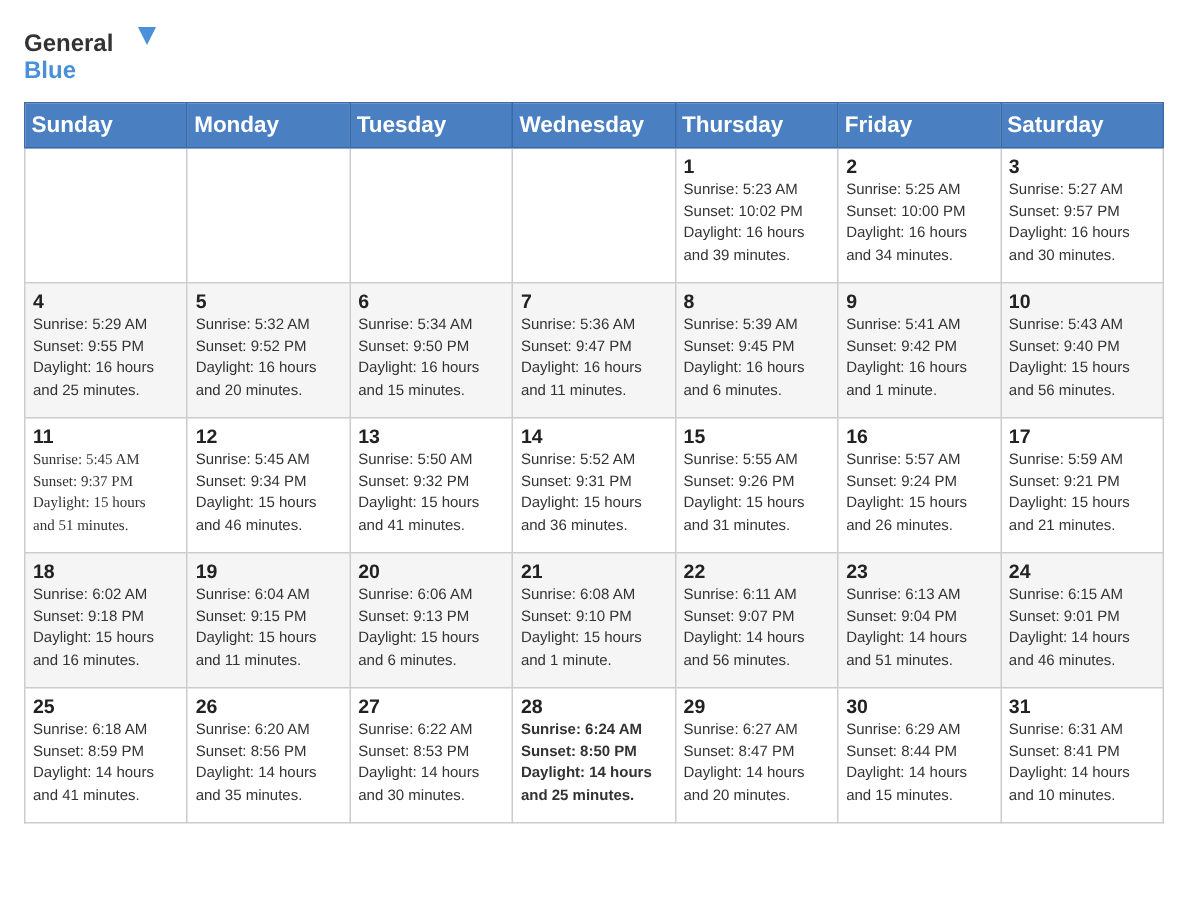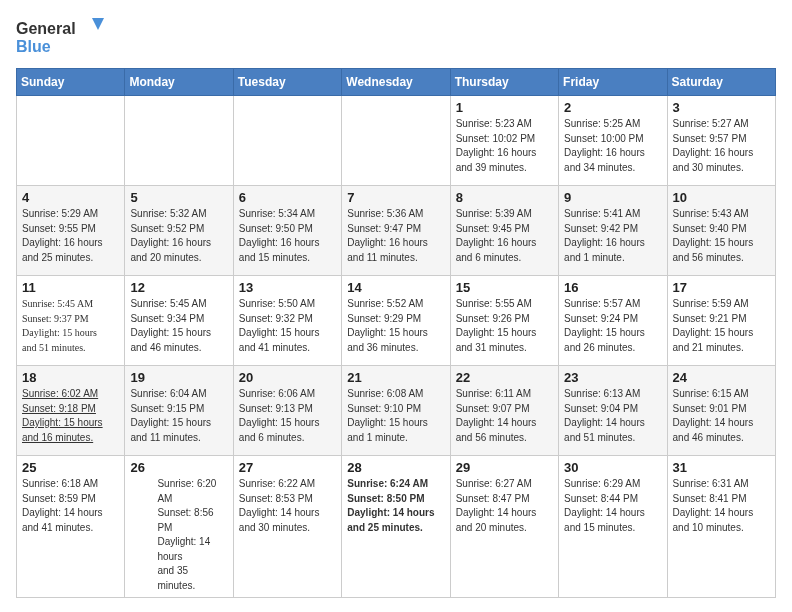--- a/index.html
+++ b/index.html
@@ -25,21 +25,21 @@
     .month-year { font-size: 36px; font-weight: normal; color: #333; }
     .location { font-size: 16px; color: #555; }
     .calendar {
       width: 100%;
       border-collapse: collapse;
       table-layout: fixed;
     }
     .calendar th {
       background: #4a7fc1;
       color: #fff;
-      font-size: 12px;
+      font-size: 15px;
       font-weight: bold;
       padding: 6px 4px;
       text-align: left;
       border: 1px solid #3a6ba8;
     }
     .calendar td {
       border: 1px solid #ccc;
       vertical-align: top;
       padding: 4px 5px;
       font-size: 10.5px;
@@ -188,21 +188,21 @@
         <td>
           <div class="day-num">13</div>
           <div class="day-info" style="white-space: pre-line;">Sunrise: 5:50 AM
 Sunset: 9:32 PM
 Daylight: 15 hours
 and 41 minutes.</div>
         </td>
         <td>
           <div class="day-num">14</div>
           <div class="day-info" style="white-space: pre-line;">Sunrise: 5:52 AM
-Sunset: 9:29 PM
+Sunset: 9:31 PM
 Daylight: 15 hours
 and 36 minutes.</div>
         </td>
         <td>
           <div class="day-num">15</div>
           <div class="day-info" style="white-space: pre-line;">Sunrise: 5:55 AM
 Sunset: 9:26 PM
 Daylight: 15 hours
 and 31 minutes.</div>
         </td>
@@ -217,21 +217,21 @@
           <div class="day-num">17</div>
           <div class="day-info" style="white-space: pre-line;">Sunrise: 5:59 AM
 Sunset: 9:21 PM
 Daylight: 15 hours
 and 21 minutes.</div>
         </td>
       </tr>
       <tr>
         <td>
           <div class="day-num">18</div>
-          <div class="day-info" style="white-space: pre-line; text-decoration: underline;">Sunrise: 6:02 AM
+          <div class="day-info" style="white-space: pre-line;">Sunrise: 6:02 AM
 Sunset: 9:18 PM
 Daylight: 15 hours
 and 16 minutes.</div>
         </td>
         <td>
           <div class="day-num">19</div>
           <div class="day-info" style="white-space: pre-line;">Sunrise: 6:04 AM
 Sunset: 9:15 PM
 Daylight: 15 hours
 and 11 minutes.</div>
@@ -275,21 +275,21 @@
       <tr>
         <td>
           <div class="day-num">25</div>
           <div class="day-info" style="white-space: pre-line;">Sunrise: 6:18 AM
 Sunset: 8:59 PM
 Daylight: 14 hours
 and 41 minutes.</div>
         </td>
         <td>
           <div class="day-num">26</div>
-          <div class="day-info" style="white-space: pre-line; margin-left: 27px;">Sunrise: 6:20 AM
+          <div class="day-info" style="white-space: pre-line;">Sunrise: 6:20 AM
 Sunset: 8:56 PM
 Daylight: 14 hours
 and 35 minutes.</div>
         </td>
         <td>
           <div class="day-num">27</div>
           <div class="day-info" style="white-space: pre-line;">Sunrise: 6:22 AM
 Sunset: 8:53 PM
 Daylight: 14 hours
 and 30 minutes.</div>

